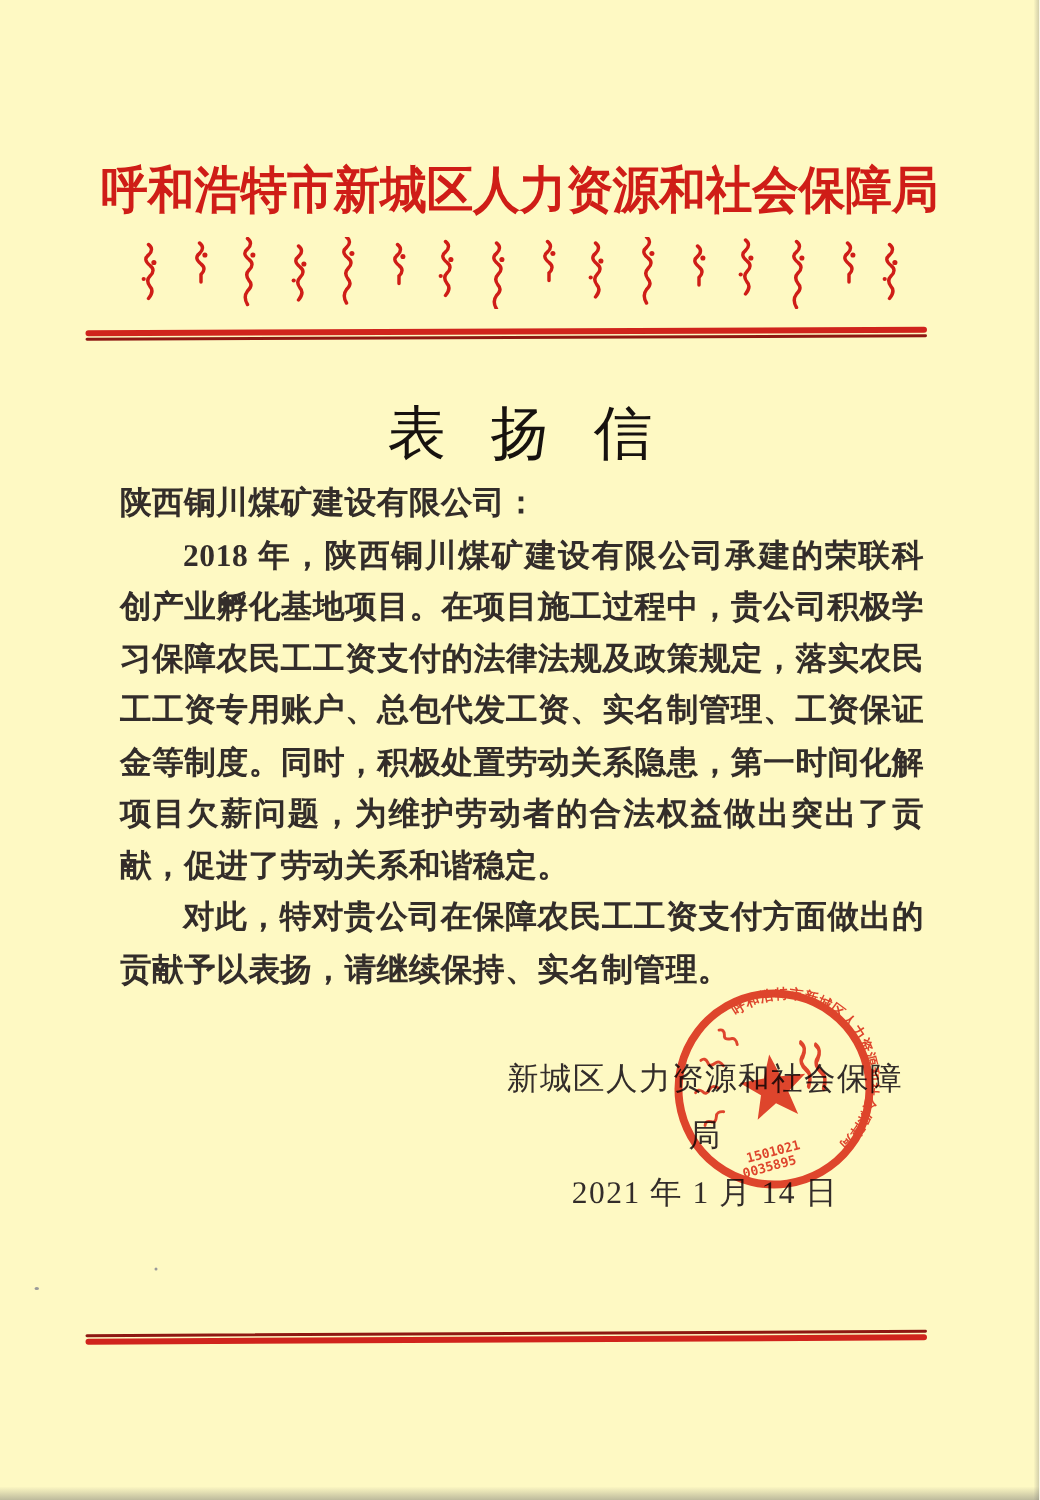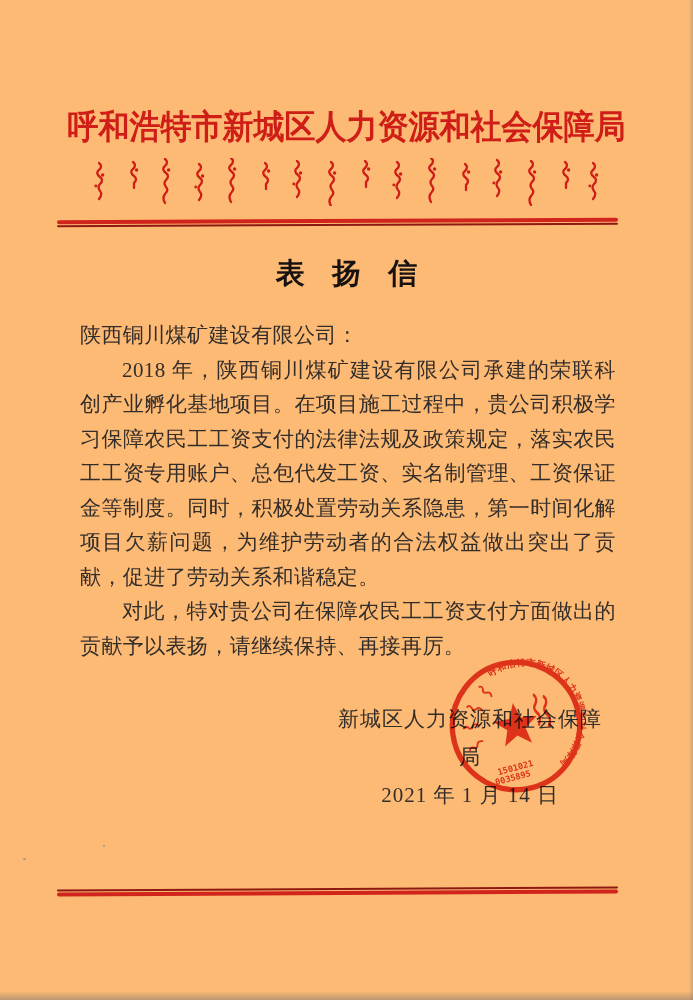--- a/index.html
+++ b/index.html
@@ -1,18 +1,18 @@
 <!DOCTYPE html>
 <html><head>
 <meta charset="utf-8">
 <style>
   html,body{margin:0;padding:0;background:#ffffff;}
   .page{
     position:relative;width:693px;height:1000px;margin:0 auto;
-    background:#fdba74;overflow:hidden;
+    background:#fef9c3;overflow:hidden;
     font-family:"Liberation Serif","DejaVu Serif",serif;
   }
   
   .org-name{
     position:absolute;top:106px;left:0;width:100%;
     text-align:center;font-size:31px;font-weight:900;
     color:#cf1d17;letter-spacing:0px;white-space:nowrap;
     transform:scaleY(1.08);
   }
   .mongolian{
@@ -20,30 +20,30 @@
   }
   .rule{position:absolute;left:57px;width:561px;}
   .rule-top{top:219px;transform:rotate(-0.25deg);}
   .rule-bottom{top:888px;transform:rotate(-0.3deg);}
   .rule .thick{height:4px;background:#d0241c;border-radius:2px;}
   .rule .thin{height:2px;background:#8e1812;margin-top:1px;border-radius:1px;}
   .rule-bottom .thin{margin-top:0;}
   .rule-bottom .thick{margin-top:1px;}
   
   .letter-title{
-    position:absolute;top:254px;left:0;width:100%;
-    text-align:center;font-size:29px;font-weight:700;color:#17120f;
+    position:absolute;top:262px;left:0;width:100%;
+    text-align:center;font-size:39px;font-weight:400;color:#17120f;
     letter-spacing:10px;text-indent:10px;
   }
   .body-block{
     position:absolute;top:318px;left:80px;width:536px;
     font-size:21px;line-height:34.5px;color:#332d2a;
     text-align:justify;letter-spacing:0.4px;
   }
-  .body-block p{margin:0;}
+  .body-block p{margin:0;font-weight:bold;}
   .body-block .salutation{text-indent:0;}
   .body-block .para{text-indent:2em;}
   .sign-block{
     position:absolute;top:700px;left:330px;width:280px;
     text-align:center;font-size:21px;color:#332d2a;line-height:38px;
     letter-spacing:1px;
   }
   
   .seal{
     position:absolute;top:644px;left:434px;width:164px;height:164px;
@@ -110,21 +110,21 @@
   <div class="rule rule-bottom">
     <div class="thin"></div>
       <div class="thick"></div>
   </div>
 
   <div class="letter-title">表 扬 信</div>
 
   <div class="body-block">
     <p class="salutation">陕西铜川煤矿建设有限公司：</p>
     <p class="para">2018 年，陕西铜川煤矿建设有限公司承建的荣联科创产业孵化基地项目。在项目施工过程中，贵公司积极学习保障农民工工资支付的法律法规及政策规定，落实农民工工资专用账户、总包代发工资、实名制管理、工资保证金等制度。同时，积极处置劳动关系隐患，第一时间化解项目欠薪问题，为维护劳动者的合法权益做出突出了贡献，促进了劳动关系和谐稳定。</p>
-    <p class="para">对此，特对贵公司在保障农民工工资支付方面做出的贡献予以表扬，请继续保持、再接再厉。</p>
+    <p class="para">对此，特对贵公司在保障农民工工资支付方面做出的贡献予以表扬，请继续保持、实名制管理。</p>
   </div>
 
   <div class="sign-block">
     <div>新城区人力资源和社会保障局</div>
     <div>2021 年 1 月 14 日</div>
   </div>
 
   <svg class="seal" viewBox="0 0 170 170">
     <defs>
       <path id="sealArc" d="M66 31 A57 57 0 1 1 114 134" fill="none"></path>

